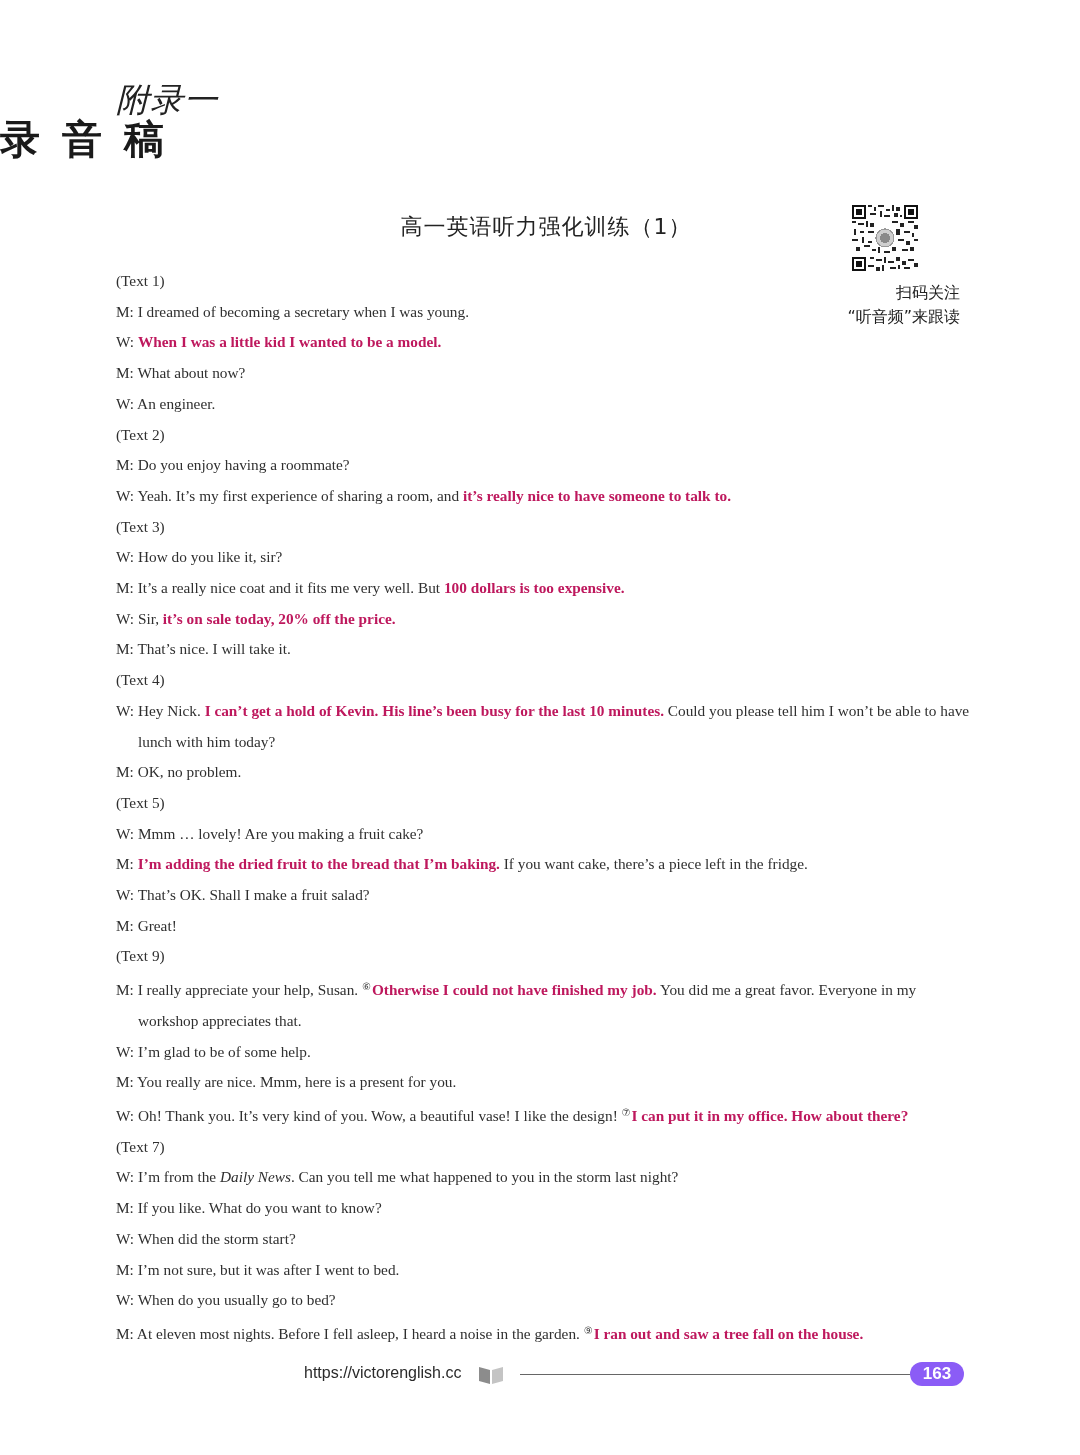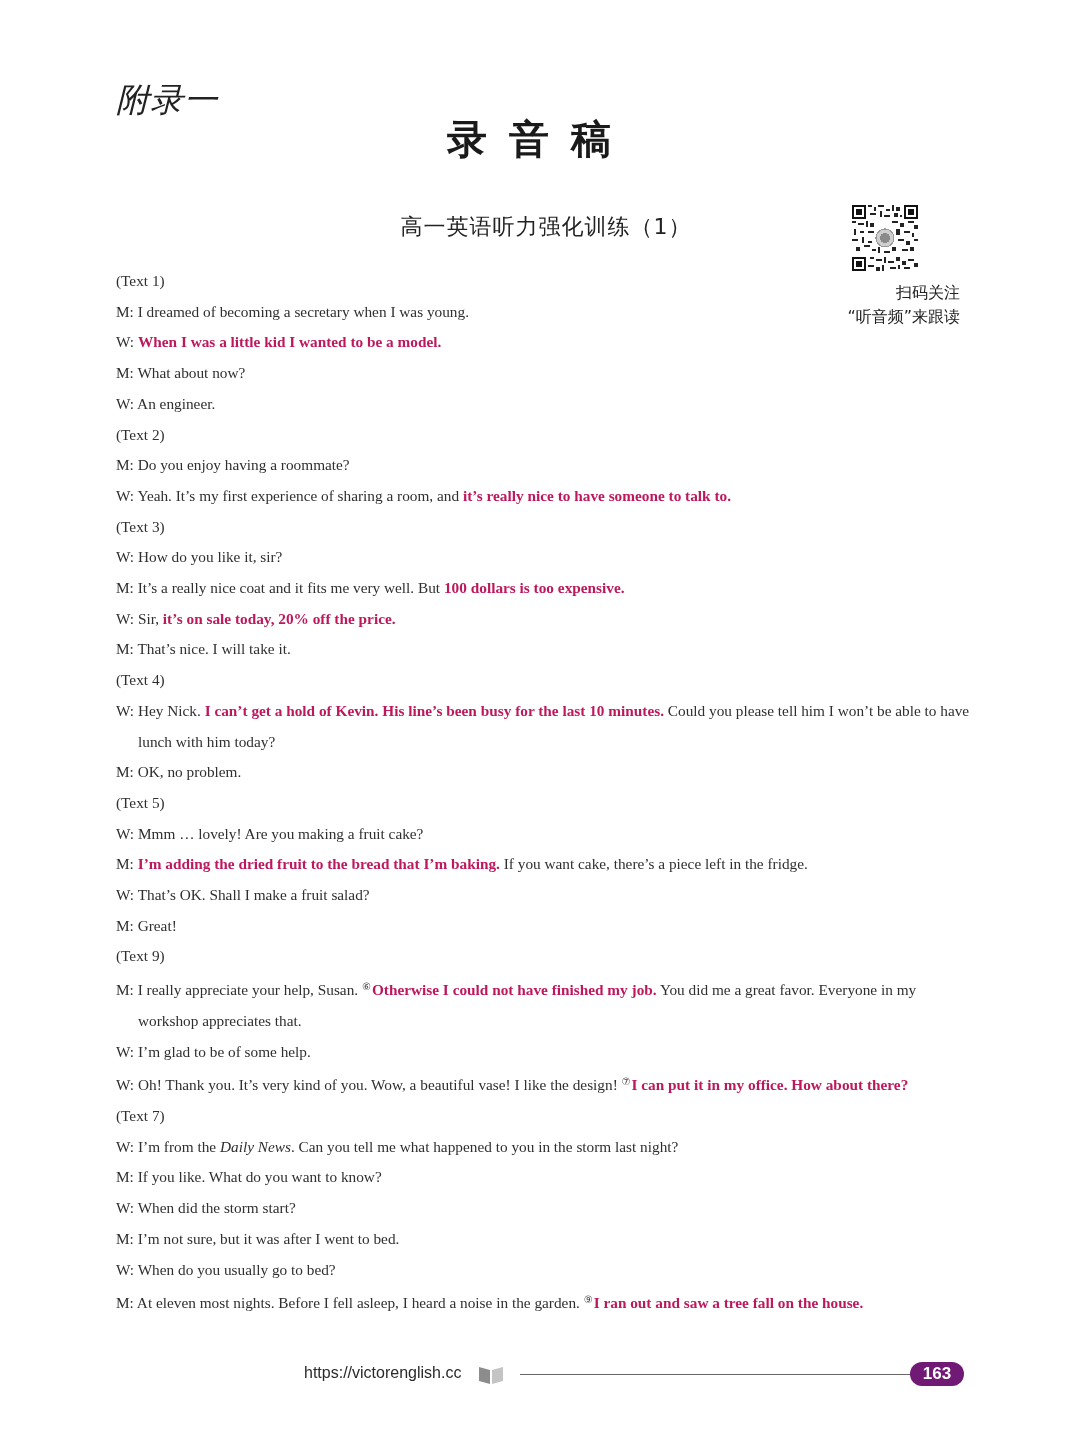--- a/index.html
+++ b/index.html
@@ -23,21 +23,20 @@
       font-size: 33px;
       color: #222;
       letter-spacing: 1px;
       font-style: italic;
     }
     .main-title {
       position: absolute;
       left: 0;
       width: 1080px;
       top: 112px;
-      text-align: center;
       font-family: "DejaVu Serif", "Liberation Serif", serif;
       font-weight: bold;
       font-size: 40px;
       letter-spacing: 22px;
       color: #1a1a1a;
     }
     .sub-title {
       position: absolute;
       left: 6px;
       width: 1080px;
@@ -124,21 +123,21 @@
       height: 1px;
       background: #666;
     }
     .page-badge {
       position: absolute;
       left: 618px;
       top: 2px;
       width: 54px;
       height: 24px;
       border-radius: 12px;
-      background: #701a75;
+      background: #8b5cf6;
       color: #fff;
       font-family: "Liberation Sans", "DejaVu Sans", sans-serif;
       font-weight: bold;
       font-size: 17px;
       line-height: 24px;
       text-align: center;
     }
   </style>
 </head>
 <body>
@@ -244,20 +243,21 @@
     <div class="line"><span>W: Hey Nick. </span><span class="seg-bold">I can’t get a hold of Kevin. His line’s been busy for the last 10 minutes.</span><span> Could you please tell him I won’t be able to have lunch with him today?</span></div>
     <div class="line"><span>M: OK, no problem.</span></div>
     <div class="line heading"><span>(Text 5)</span></div>
     <div class="line"><span>W: Mmm … lovely! Are you making a fruit cake?</span></div>
     <div class="line"><span>M: </span><span class="seg-bold">I’m adding the dried fruit to the bread that I’m baking.</span><span> If you want cake, there’s a piece left in the fridge.</span></div>
     <div class="line"><span>W: That’s OK. Shall I make a fruit salad?</span></div>
     <div class="line"><span>M: Great!</span></div>
     <div class="line heading"><span>(Text 9)</span></div>
     <div class="line"><span>M: I really appreciate your help, Susan. </span><span class="seg-marker">⑥</span><span class="seg-bold">Otherwise I could not have finished my job.</span><span> You did me a great favor. Everyone in my workshop appreciates that.</span></div>
     <div class="line"><span>W: I’m glad to be of some help.</span></div>
+    <div class="line"><span>M: You really are nice. Mmm, here is a present for you.</span></div>
     <div class="line"><span>W: Oh! Thank you. It’s very kind of you. Wow, a beautiful vase! I like the design! </span><span class="seg-marker">⑦</span><span class="seg-bold">I can put it in my office. How about there?</span></div>
     <div class="line heading"><span>(Text 7)</span></div>
     <div class="line"><span>W: I’m from the </span><span class="seg-italic">Daily News</span><span>. Can you tell me what happened to you in the storm last night?</span></div>
     <div class="line"><span>M: If you like. What do you want to know?</span></div>
     <div class="line"><span>W: When did the storm start?</span></div>
     <div class="line"><span>M: I’m not sure, but it was after I went to bed.</span></div>
     <div class="line"><span>W: When do you usually go to bed?</span></div>
     <div class="line"><span>M: At eleven most nights. Before I fell asleep, I heard a noise in the garden. </span><span class="seg-marker">⑨</span><span class="seg-bold">I ran out and saw a tree fall on the house.</span></div>
   </div>
 

